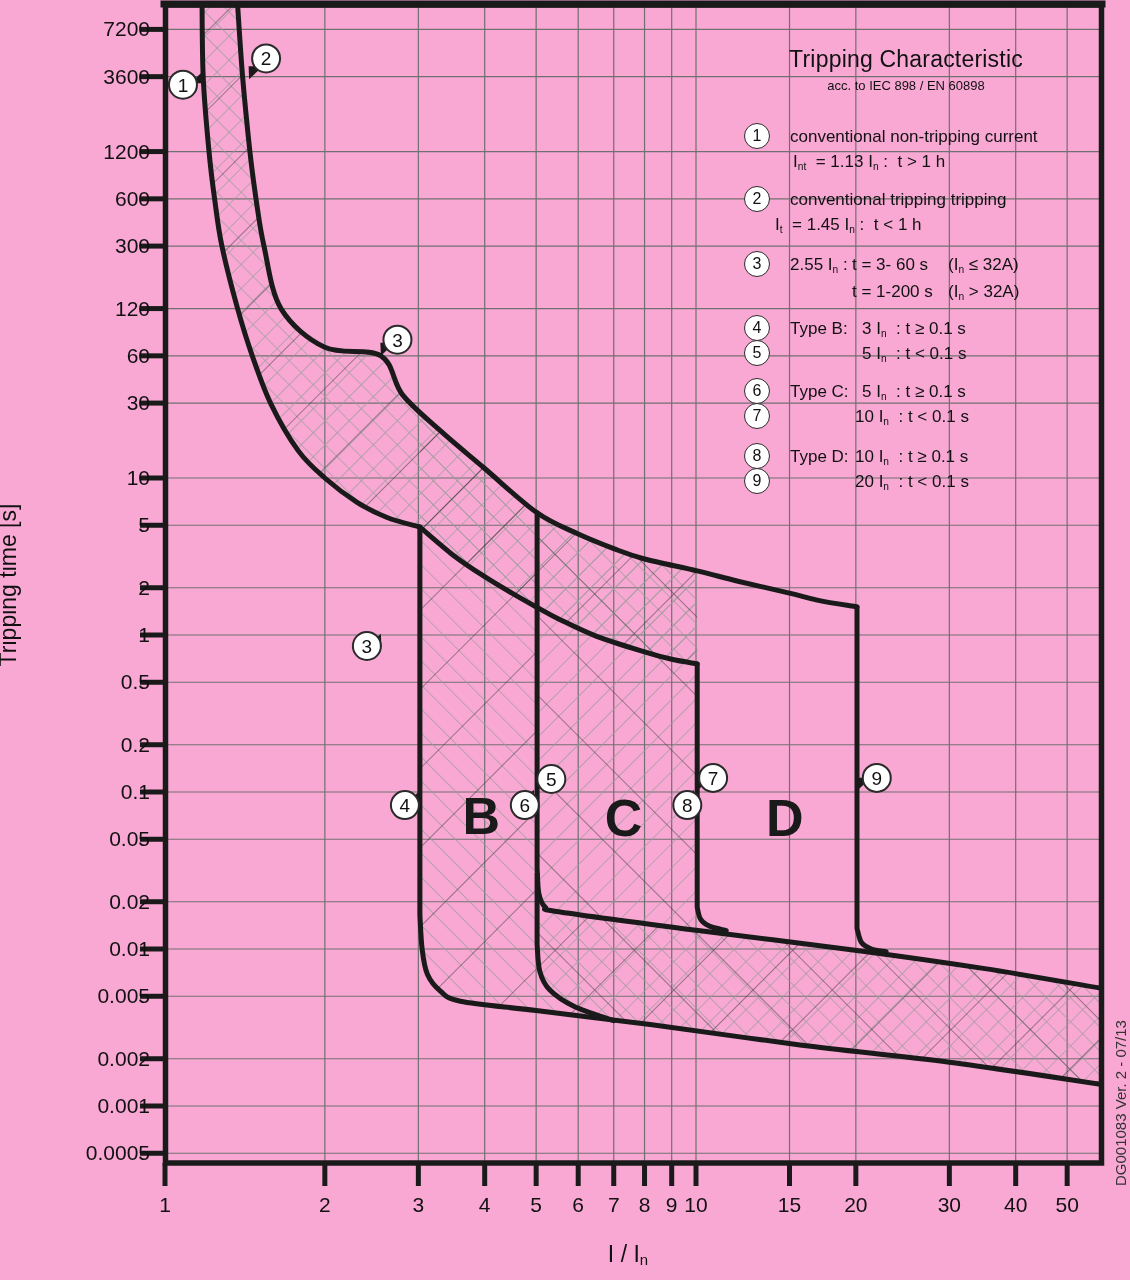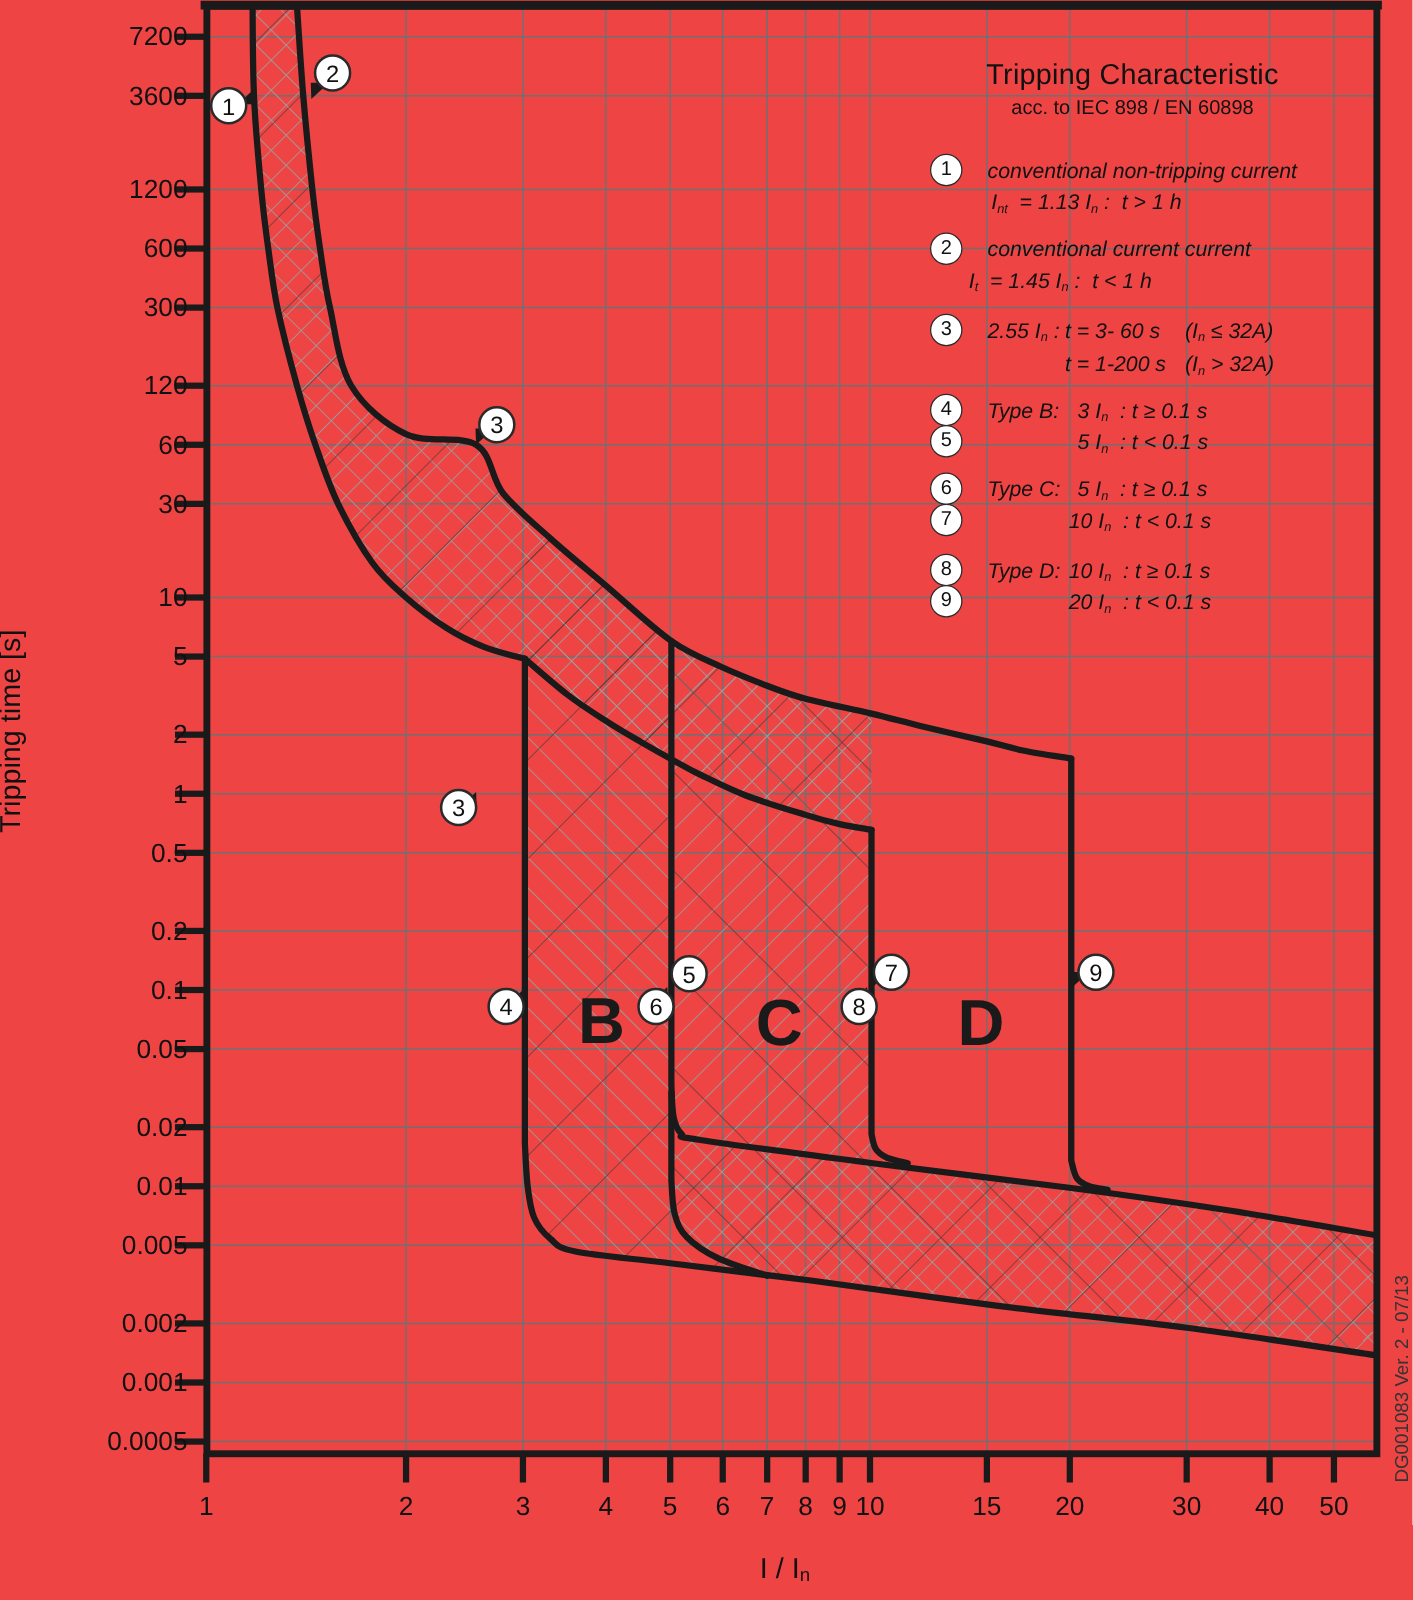--- a/index.html
+++ b/index.html
@@ -1,26 +1,26 @@
 <!DOCTYPE html>
 <html><head>
 <meta charset="utf-8">
 <style>
   html,body{margin:0;padding:0;background:#fff;}
-  .stage{position:relative;width:1130px;height:1280px;background:#ef4444;overflow:hidden;
+  .stage{position:relative;width:1130px;height:1280px;background:#f9a8d4;overflow:hidden;
          font-family:"Liberation Sans", sans-serif;color:#111;}
   svg text{font-family:"Liberation Sans", sans-serif;}
   .legend-layer{position:absolute;left:0;top:0;width:1130px;height:1144px;pointer-events:none;}
   .legend-title{position:absolute;left:700px;top:46px;width:412px;text-align:center;
                 font-size:23px;letter-spacing:.2px;color:#111;}
   .legend-subtitle{position:absolute;left:700px;top:78px;width:412px;text-align:center;
-                   font-size:16px;color:#111;}
+                   font-size:13px;color:#111;}
   .lg-circle{position:absolute;width:26px;height:26px;border:1.7px solid #2a2a2a;border-radius:50%;
              box-sizing:border-box;text-align:center;line-height:23px;font-size:16px;background:#fff;color:#111;}
-  .lg-text{position:absolute;font-size:17px;line-height:23px;white-space:pre;color:#111;font-style:italic;}
+  .lg-text{position:absolute;font-size:17px;line-height:23px;white-space:pre;color:#111;}
   .lg-text sub{font-size:0.6em;vertical-align:-0.3em;margin-top:13px;}
 </style>
 </head>
 <body>
 
 <div class="stage">
   <svg id="plot" width="1130" height="1280" viewBox="0 0 1130 1280">
     <defs>
       <clipPath id="plotClip">
           <rect x="168" y="6" width="932" height="1155"></rect>
@@ -246,21 +246,21 @@
   </svg>
 
   <div class="legend-layer">
     <div class="legend-title">Tripping Characteristic</div>
     <div class="legend-subtitle">acc. to IEC 898 / EN 60898</div>
     <div id="legend-items">
         <div class="lg-circle" style="left: 744px; top: 123px;">1</div>
         <span class="lg-text" style="left: 790px; top: 125px;">conventional non-tripping current</span>
         <span class="lg-text" style="left: 793px; top: 150px;">I<sub>nt</sub>  = 1.13 I<sub>n</sub> :  t &gt; 1 h</span>
         <div class="lg-circle" style="left: 744px; top: 186px;">2</div>
-        <span class="lg-text" style="left: 790px; top: 188px;">conventional current current</span>
+        <span class="lg-text" style="left: 790px; top: 188px;">conventional tripping tripping</span>
         <span class="lg-text" style="left: 775px; top: 213px;">I<sub>t</sub>  = 1.45 I<sub>n</sub> :  t &lt; 1 h</span>
         <div class="lg-circle" style="left: 744px; top: 251px;">3</div>
         <span class="lg-text" style="left: 790px; top: 253px;">2.55 I<sub>n</sub> :</span>
         <span class="lg-text" style="left: 852px; top: 253px;">t = 3- 60 s</span>
         <span class="lg-text" style="left: 948px; top: 253px;">(I<sub>n</sub> ≤ 32A)</span>
         <span class="lg-text" style="left: 852px; top: 280px;">t = 1-200 s</span>
         <span class="lg-text" style="left: 948px; top: 280px;">(I<sub>n</sub> &gt; 32A)</span>
         <div class="lg-circle" style="left: 744px; top: 315px;">4</div>
         <span class="lg-text" style="left: 790px; top: 317px;">Type B:</span>
         <span class="lg-text" style="left: 862px; top: 317px;">3 I<sub>n</sub>  : t ≥ 0.1 s</span>

